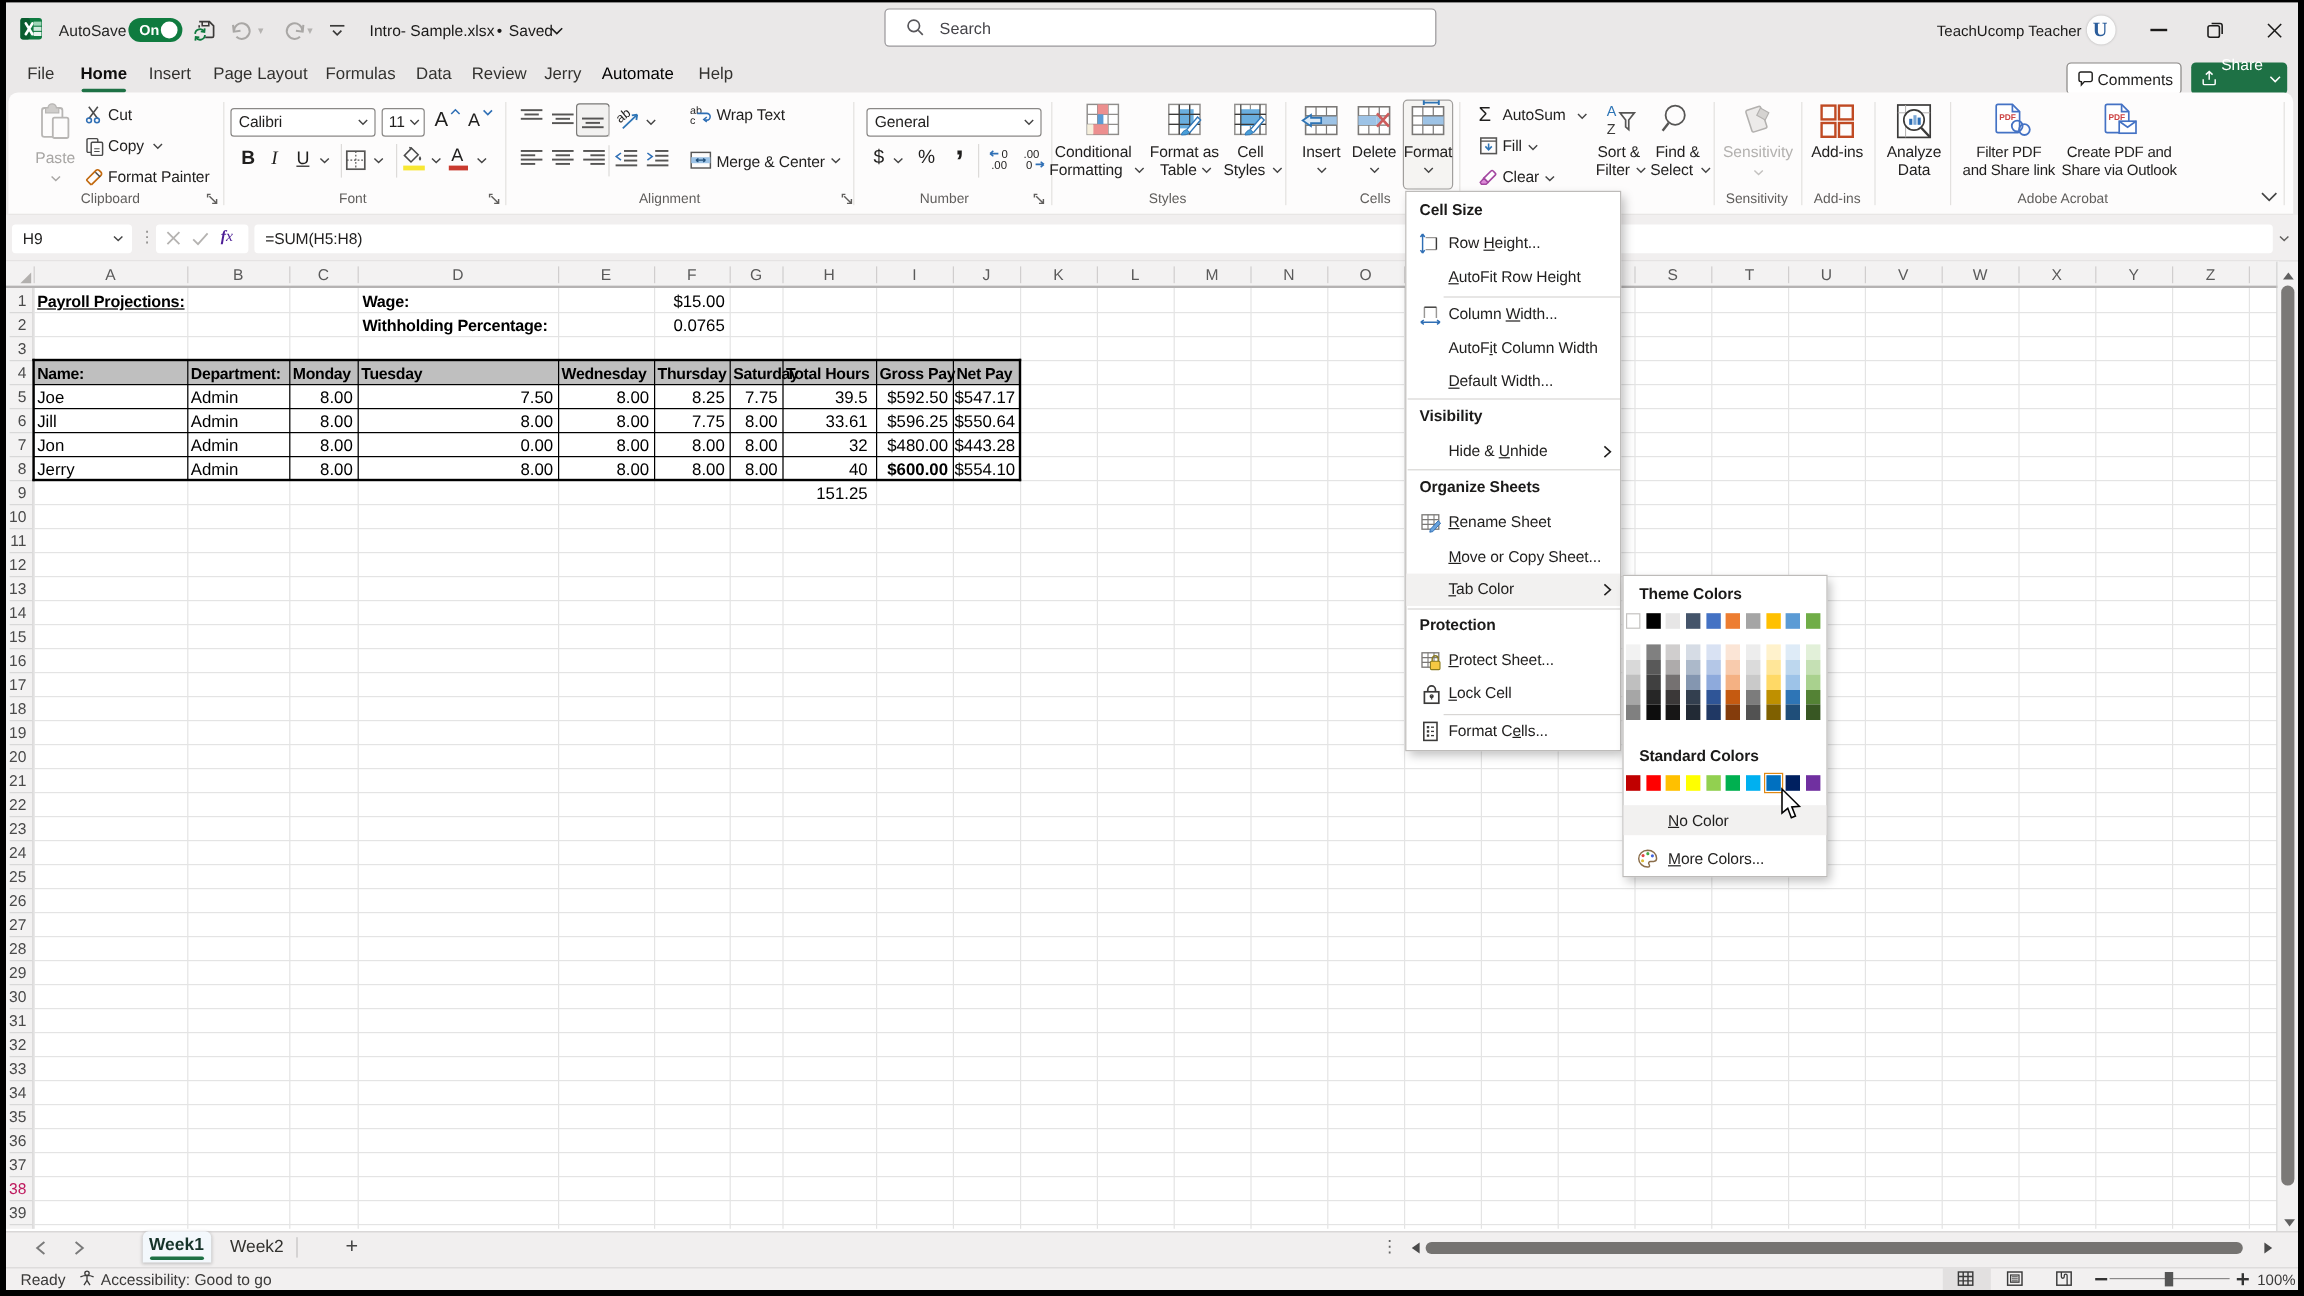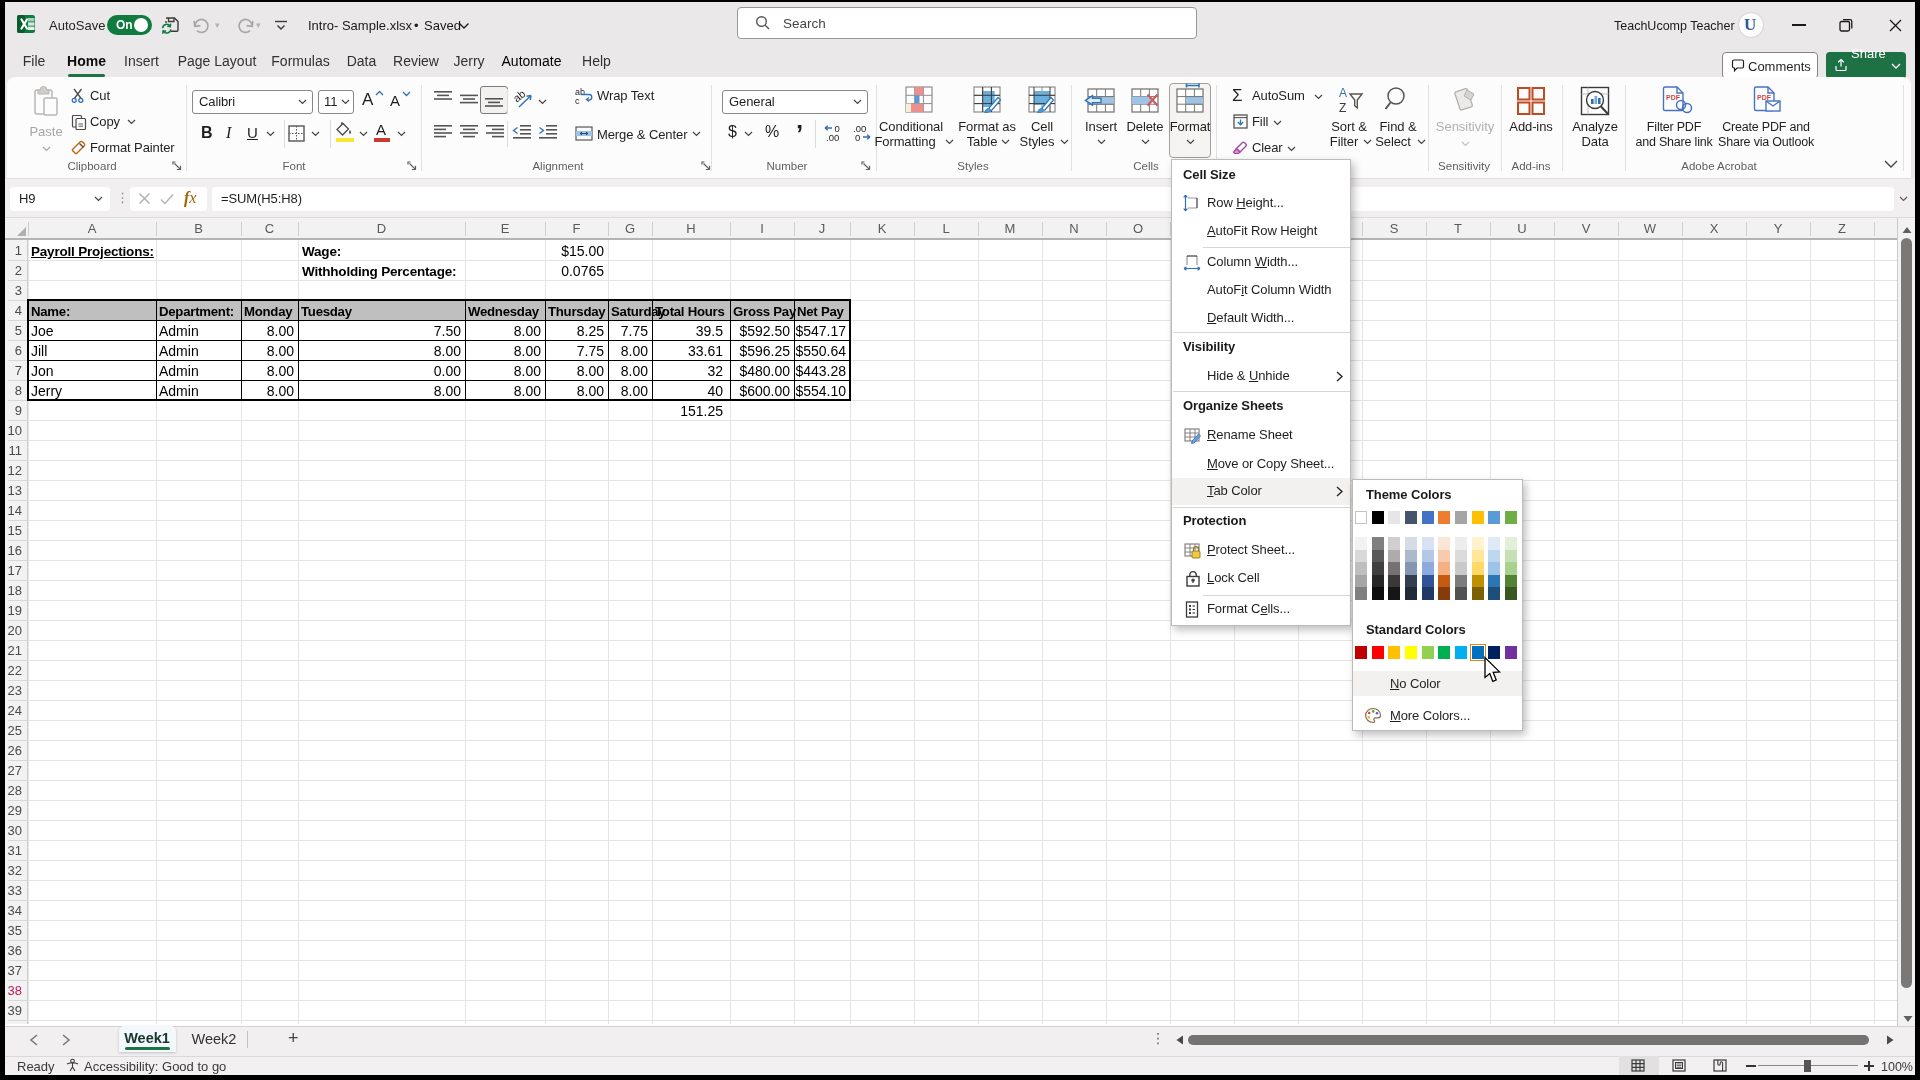--- a/index.html
+++ b/index.html
@@ -474,21 +474,21 @@
     <path d="M1 1 l3.5 3.5 3.5-3.5" fill="none" stroke="#444" stroke-width="1.2"></path>
   </svg>
 <div class="tx" style="left:116px;top:190px;font-size:13px;color:#8a8886;letter-spacing:0">⋮</div>
 <div class="ab" style="left:130px;top:187px;width:77px;height:24px;background:#fff;border-radius:3px"></div>
 <svg class="ab" style="left:138px;top:192px" width="13" height="13" viewBox="0 0 13 13">
     <path d="M1.5 1.5 L11.5 11.5 M11.5 1.5 L1.5 11.5" stroke="#b5b3b1" stroke-width="1.5"></path>
   </svg>
 <svg class="ab" style="left:160px;top:193px" width="14" height="12" viewBox="0 0 14 12">
     <path d="M1 6.5 L5 10.5 L13 1.5" fill="none" stroke="#b5b3b1" stroke-width="1.5"></path>
   </svg>
-<div class="tx" style="left:184px;top:189px;font-size:16px;font-style:italic;color:#a16207;font-family:'Liberation Serif',serif"><b><i>f</i></b><i>x</i></div>
+<div class="tx" style="left:184px;top:189px;font-size:13px;font-style:italic;color:#4c1d95;font-family:'Liberation Serif',serif"><b><i>f</i></b><i>x</i></div>
 <div class="ab" style="left:212px;top:187px;width:1682px;height:24px;background:#fff;border-radius:3px"></div>
 <div class="tx" style="left:221px;top:191px;font-size:13px;color:#201f1e;letter-spacing:-0.1px">=SUM(H5:H8)</div>
 <svg class="ab" style="left:1899px;top:196px" width="9.0" height="6.0" viewBox="0 0 9 6">
     <path d="M1 1 l3.5 3.5 3.5-3.5" fill="none" stroke="#605e5c" stroke-width="1.2"></path>
   </svg>
 <div class="ab" style="left:5px;top:218px;width:1894px;height:808px;background:#fff"></div>
 <div class="ab" style="left:5px;top:218px;width:1894px;height:20px;background:#f3f2f2"></div>
 <div class="ab" style="left:5px;top:238px;width:1894px;height:2px;background:#b5b3b3"></div>
 <div class="ab" style="left:5px;top:240px;width:23px;height:784px;background:#f3f2f2"></div>
 <div class="ab" style="left:27px;top:240px;width:1px;height:784px;background:#cfcdcd"></div>
@@ -756,21 +756,21 @@
 <div class="tx" style="left:790px;top:363px;transform:translateX(-100%);font-size:14px;font-weight:normal;color:#000">$480.00</div>
 <div class="tx" style="left:846px;top:363px;transform:translateX(-100%);font-size:14px;font-weight:normal;color:#000">$443.28</div>
 <div class="tx" style="left:31px;top:383px;font-size:14px;font-weight:normal;color:#000">Jerry</div>
 <div class="tx" style="left:159px;top:383px;font-size:14px;font-weight:normal;color:#000">Admin</div>
 <div class="tx" style="left:294px;top:383px;transform:translateX(-100%);font-size:14px;font-weight:normal;color:#000">8.00</div>
 <div class="tx" style="left:461px;top:383px;transform:translateX(-100%);font-size:14px;font-weight:normal;color:#000">8.00</div>
 <div class="tx" style="left:541px;top:383px;transform:translateX(-100%);font-size:14px;font-weight:normal;color:#000">8.00</div>
 <div class="tx" style="left:604px;top:383px;transform:translateX(-100%);font-size:14px;font-weight:normal;color:#000">8.00</div>
 <div class="tx" style="left:648px;top:383px;transform:translateX(-100%);font-size:14px;font-weight:normal;color:#000">8.00</div>
 <div class="tx" style="left:723px;top:383px;transform:translateX(-100%);font-size:14px;font-weight:normal;color:#000">40</div>
-<div class="tx" style="left:790px;top:383px;transform:translateX(-100%);font-size:14px;font-weight:normal;color:#000">$600.00</div>
+<div class="tx" style="left:790px;top:383px;transform:translateX(-100%);font-size:14px;font-weight:bold;color:#000">$600.00</div>
 <div class="tx" style="left:846px;top:383px;transform:translateX(-100%);font-size:14px;font-weight:normal;color:#000">$554.10</div>
 <div class="tx" style="left:723px;top:403px;transform:translateX(-100%);font-size:14px;font-weight:normal;color:#000">151.25</div>
 <div class="ab" style="left:1897px;top:218px;width:1px;height:808px;background:#cbcbcb"></div>
 <div class="ab" style="left:1898px;top:218px;width:17px;height:808px;background:#f3f2f2"></div>
 <svg class="ab" style="left:1902px;top:226px" width="10" height="8" viewBox="0 0 10 8">
     <path d="M5 1 L9.5 7 H0.5 z" fill="#606060"></path>
   </svg>
 <div class="ab" style="left:1901px;top:238px;width:11px;height:750px;background:#7b7977;border-radius:6px"></div>
 <svg class="ab" style="left:1903px;top:1015px" width="10" height="8" viewBox="0 0 10 8">
     <path d="M5 7 L9.5 1 H0.5 z" fill="#606060"></path>

